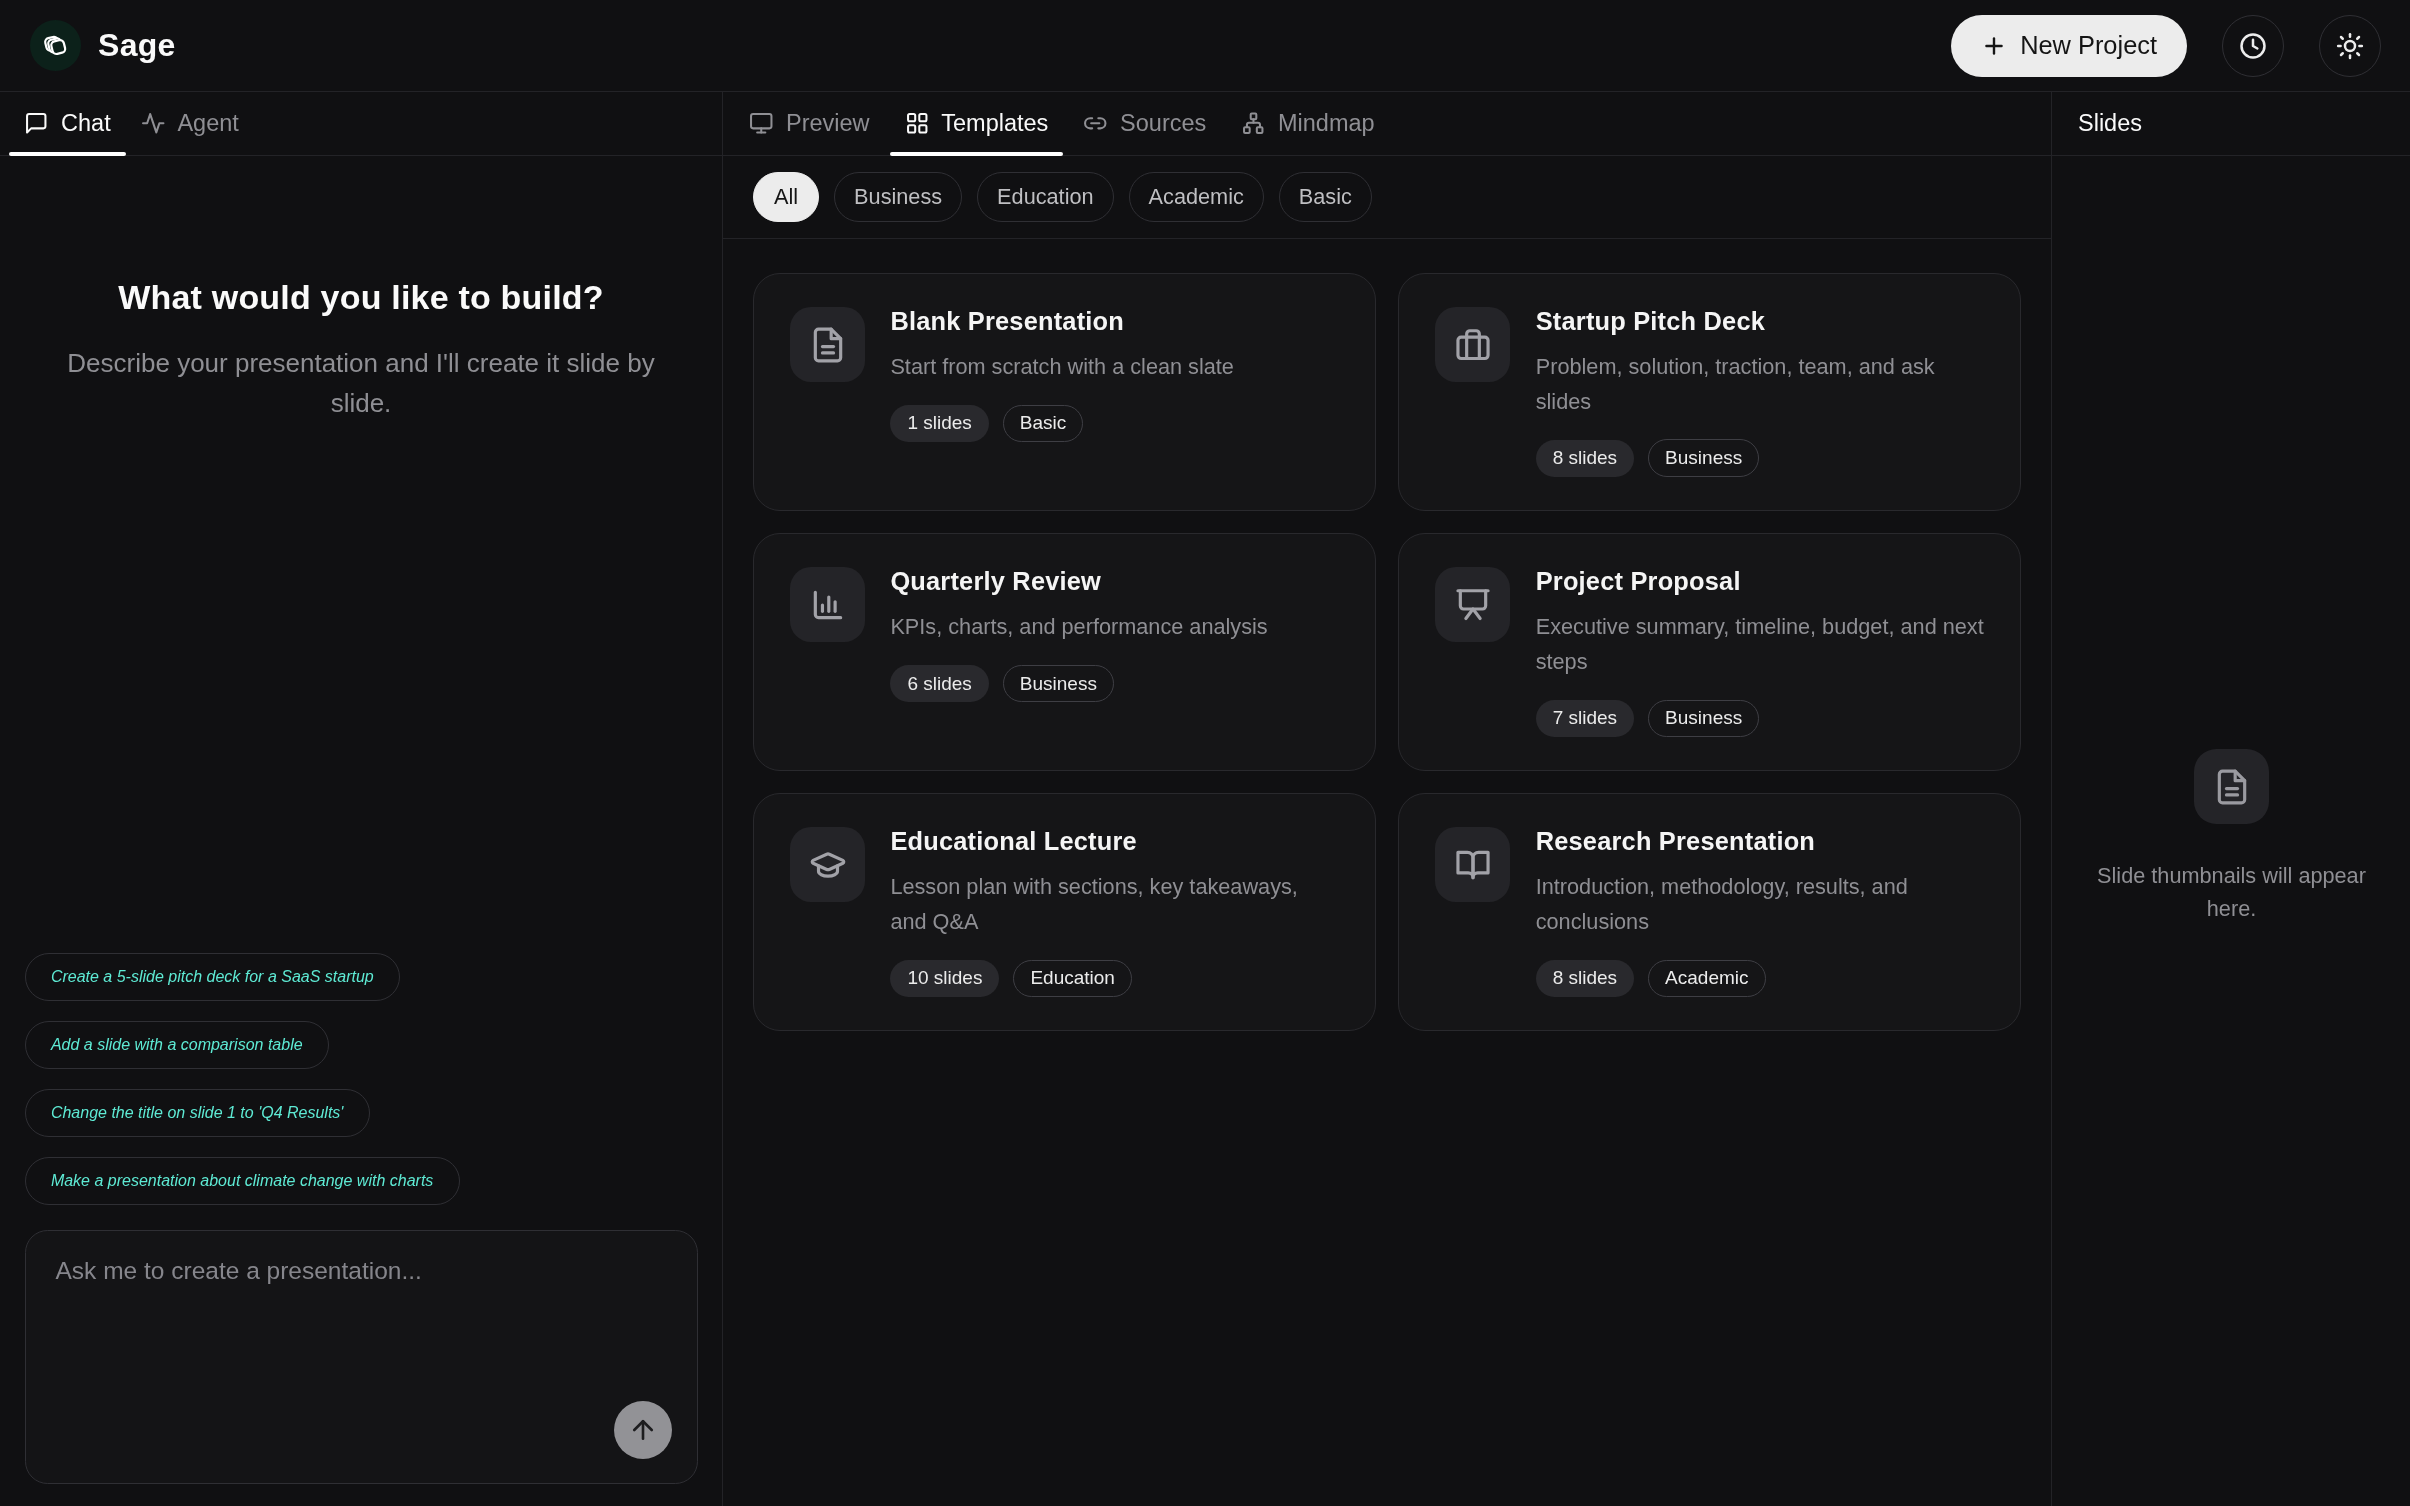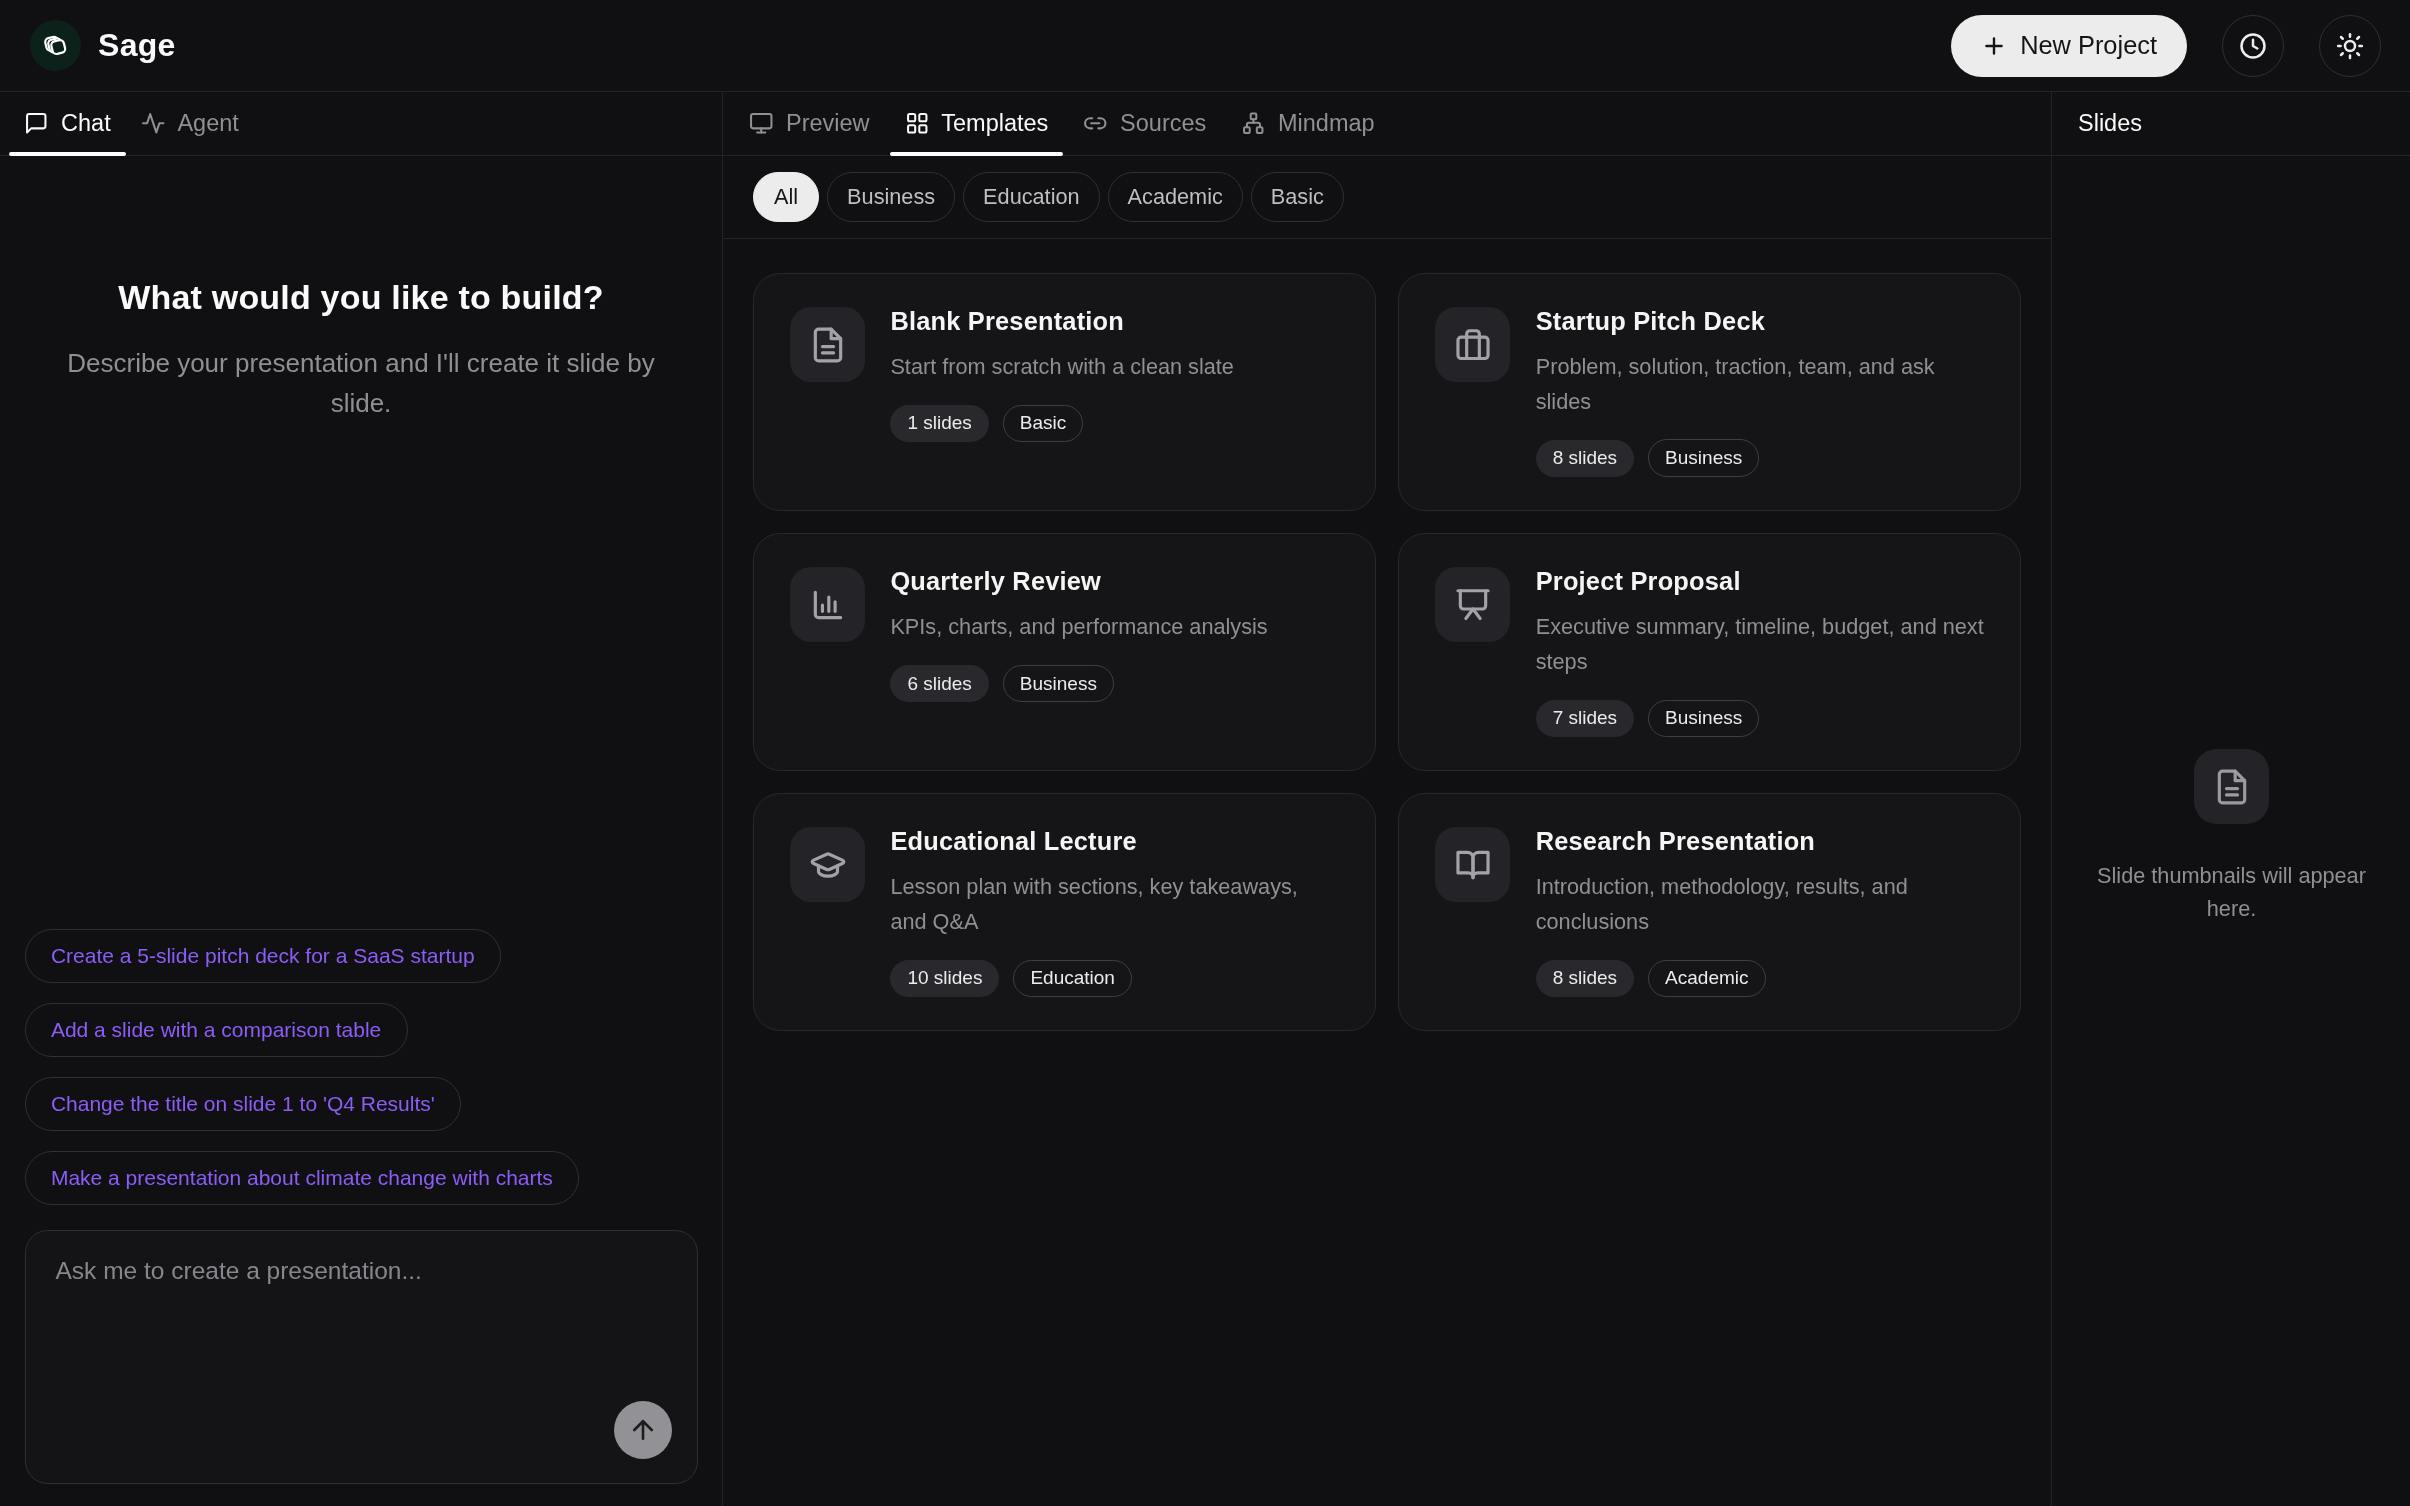--- a/index.html
+++ b/index.html
@@ -38,28 +38,28 @@
   .tab.active::after{content:"";position:absolute;left:0;right:0;bottom:-0.9px;height:3.8px;border-radius:2.8px;background:#fff;}
   .center-tabs{padding:0 11.3px;gap:5px;}
 
   
   .left-content{flex:1;display:flex;flex-direction:column;min-height:0;}
   .empty-state{margin-top:122px;text-align:center;padding:0 56px;}
   .empty-title{font-size:34px;font-weight:700;letter-spacing:0.2px;}
   .empty-sub{margin:26px auto 0;font-size:26px;line-height:1.55;color:var(--muted);max-width:593px;}
   .spacer{flex:1;}
   .suggestions{padding:0 24.5px;display:flex;flex-direction:column;gap:20px;align-items:flex-start;flex:none;}
-  .chip-suggest{border:0.9px solid var(--chip-border);border-radius:941px;padding:14px 25.4px;font-size:21px;color:#8b5cf6;background:transparent;font-family:inherit;cursor:pointer;white-space:nowrap;}
+  .chip-suggest{border:0.9px solid var(--chip-border);border-radius:941px;padding:14px 25.4px;font-size:16px;color:#5eead4;background:transparent;font-family:inherit;cursor:pointer;white-space:nowrap;font-style:italic;}
   .composer{margin:25.4px 24.5px 22.6px;height:254px;flex:none;border:0.9px solid var(--chip-border);border-radius:22.6px;background:#141416;position:relative;}
   .composer textarea{position:absolute;inset:0;background:transparent;border:none;outline:none;resize:none;padding:26px 30px;font-size:24.5px;color:#e6e6e6;font-family:inherit;border-radius:22.6px;}
   .composer textarea::placeholder{color:#86868c;}
   .send-btn{position:absolute;right:24.5px;bottom:24.5px;width:58px;height:58px;border-radius:50%;border:none;background:#929296;color:#1d1d1f;display:flex;align-items:center;justify-content:center;cursor:pointer;}
 
   
-  .filters-row{height:83px;flex:none;border-bottom:0.9px solid var(--border);display:flex;align-items:center;gap:8px;padding:0 30px;}
+  .filters-row{height:83px;flex:none;border-bottom:0.9px solid var(--border);display:flex;align-items:center;gap:15px;padding:0 30px;}
   .filter-chip{height:50px;display:flex;align-items:center;padding:0 19px;border-radius:941px;border:0.9px solid var(--chip-border);background:transparent;color:#bfbfc2;font-size:21.7px;font-family:inherit;cursor:pointer;}
   .filter-chip.active{background:#ececec;border-color:#ececec;color:#151515;font-weight:500;padding:0 20px;}
   .cards-grid{padding:34px 30px;display:grid;grid-template-columns:1fr 1fr;gap:22.6px;align-content:start;overflow:auto;}
   .card{background:var(--card-bg);border:0.9px solid var(--card-border);border-radius:27px;padding:33px 36px;display:flex;align-items:flex-start;gap:25.4px;cursor:pointer;}
   .card-tile{width:75px;height:75px;border-radius:21px;background:var(--tile-bg);color:#a2a2a8;display:flex;align-items:center;justify-content:center;flex:none;}
   .card-body{flex:1;min-width:0;}
   .card-title{font-size:25.4px;font-weight:600;color:#f5f5f5;letter-spacing:0.2px;}
   .card-desc{margin-top:14px;font-size:21.7px;line-height:1.6;color:var(--muted);}
   .card-badges{margin-top:20px;display:flex;gap:14px;align-items:center;}
   .badge-slides{background:#29292d;border-radius:941px;padding:7.5px 17px;font-size:19px;font-weight:500;color:#ececec;white-space:nowrap;}

